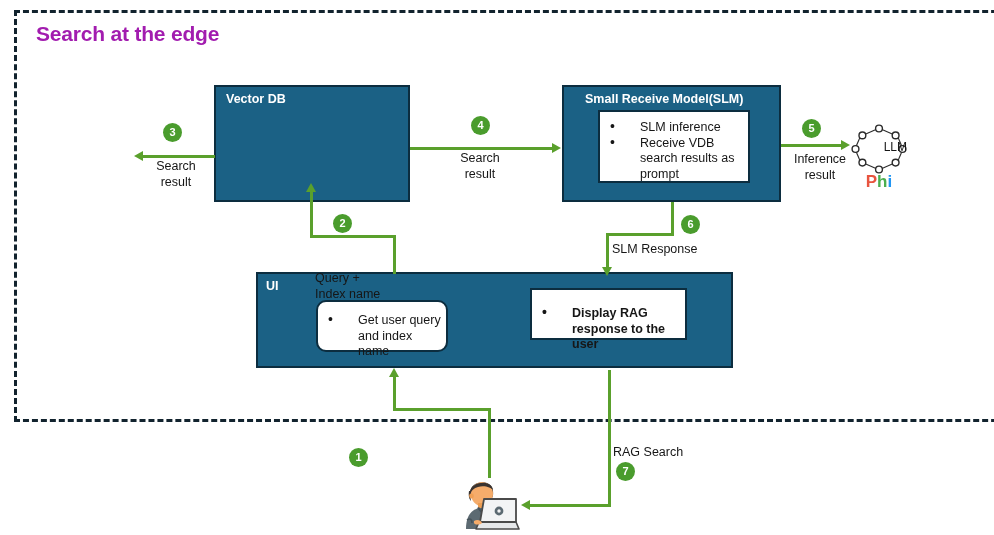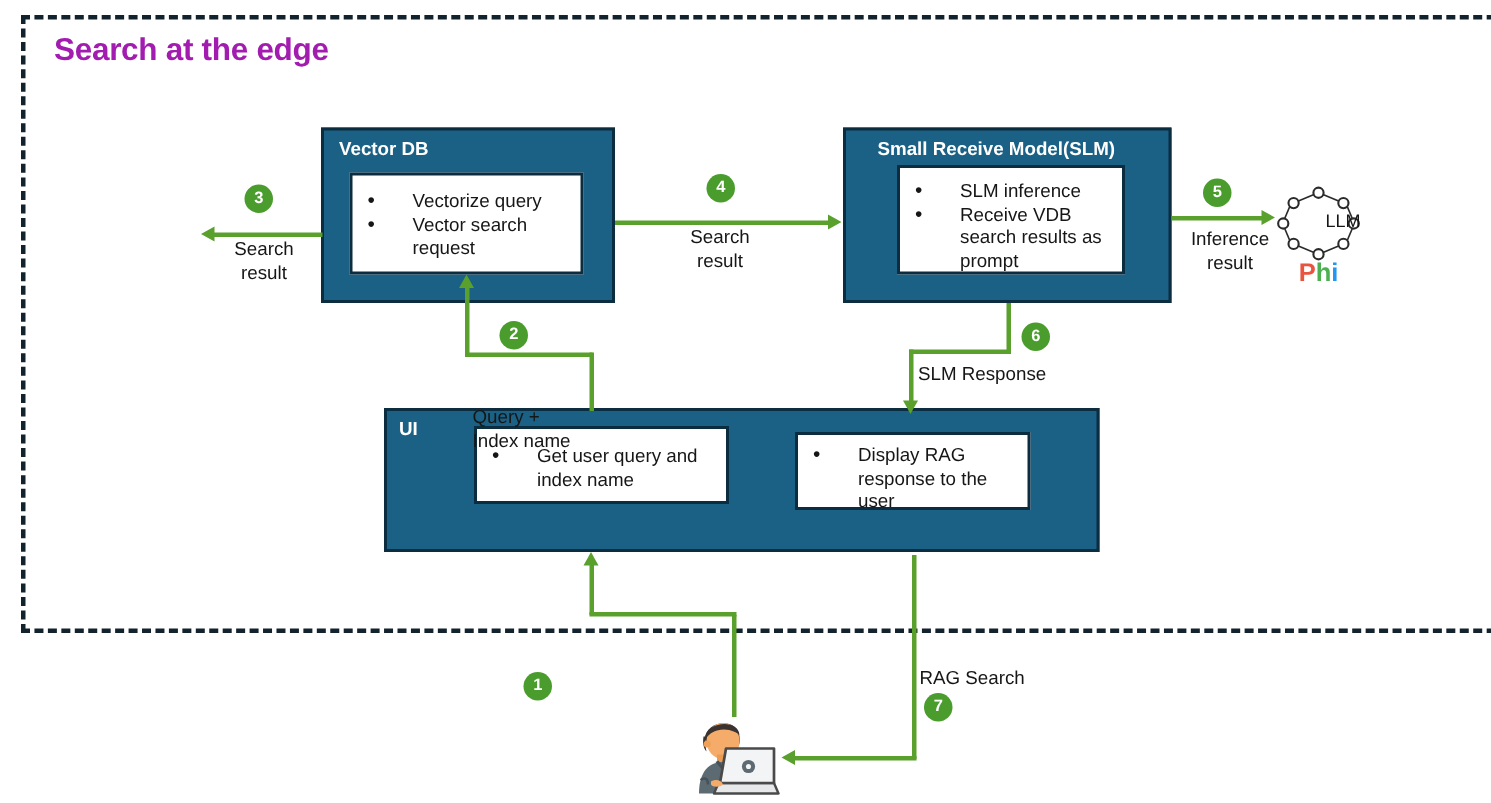--- a/index.html
+++ b/index.html
@@ -250,26 +250,20 @@
 <div id="canvas">
 
   <div class="edge-boundary"></div>
 
   <div class="diagram-title">Search at the edge</div>
 
 
   <div class="teal-box" style="left:214px; top:85px; width:196px; height:117px;">
   </div>
   <div class="teal-box-title" style="left:226px; top:92px;">Vector DB</div>
-  <div class="card" style="left:233px; top:115px; width:156px; height:68px; padding-top:10px;">
-    <ul>
-      <li>Vectorize query</li>
-      <li>Vector search request</li>
-    </ul>
-  </div>
 
   <div class="teal-box" style="left:562px; top:85px; width:219px; height:117px;">
   </div>
   <div class="teal-box-title" style="left:585px; top:92px;">Small Receive Model(SLM)</div>
   <div class="card" style="left:598px; top:110px; width:152px; height:73px; padding-top:8px;">
     <ul>
       <li>SLM inference</li>
       <li>Receive VDB search results as prompt</li>
     </ul>
   </div>
@@ -297,26 +291,26 @@
         <path d="M14.2 10.2 L25 5.6"></path>
       </g>
     </svg>
     <div class="llm-text">LLM</div>
   </div>
   <div class="phi-label"><span class="phi-p">P</span><span class="phi-h">h</span><span class="phi-i">i</span></div>
 
   <div class="teal-box" style="left:256px; top:272px; width:477px; height:96px;">
   </div>
   <div class="teal-box-title" style="left:266px; top:279px;">UI</div>
-  <div class="card" style="left:316px; top:284px; width:170px; height:52px; padding-top:11px;">
+  <div class="card" style="left:316px; top:300px; width:132px; height:52px; padding-top:11px;border-radius:10px;">
     <ul>
       <li>Get user query and index name</li>
     </ul>
   </div>
-  <div class="card" style="left:530px; top:288px; width:157px; height:52px; padding-top:6px;">
+  <div class="card" style="left:530px; top:288px; width:157px; height:52px; padding-top:16px;font-weight:bold;">
     <ul>
       <li>Display RAG response to the user</li>
     </ul>
   </div>
 
   <div class="person-icon">
     <svg viewBox="0 0 62 58" width="62" height="58">
 
       <path d="M12 21 C12 8, 34 6, 35 19 C36 27, 32 28, 31 26 C28 22, 18 24, 15 27 Z" fill="#3a3330"></path>
 

